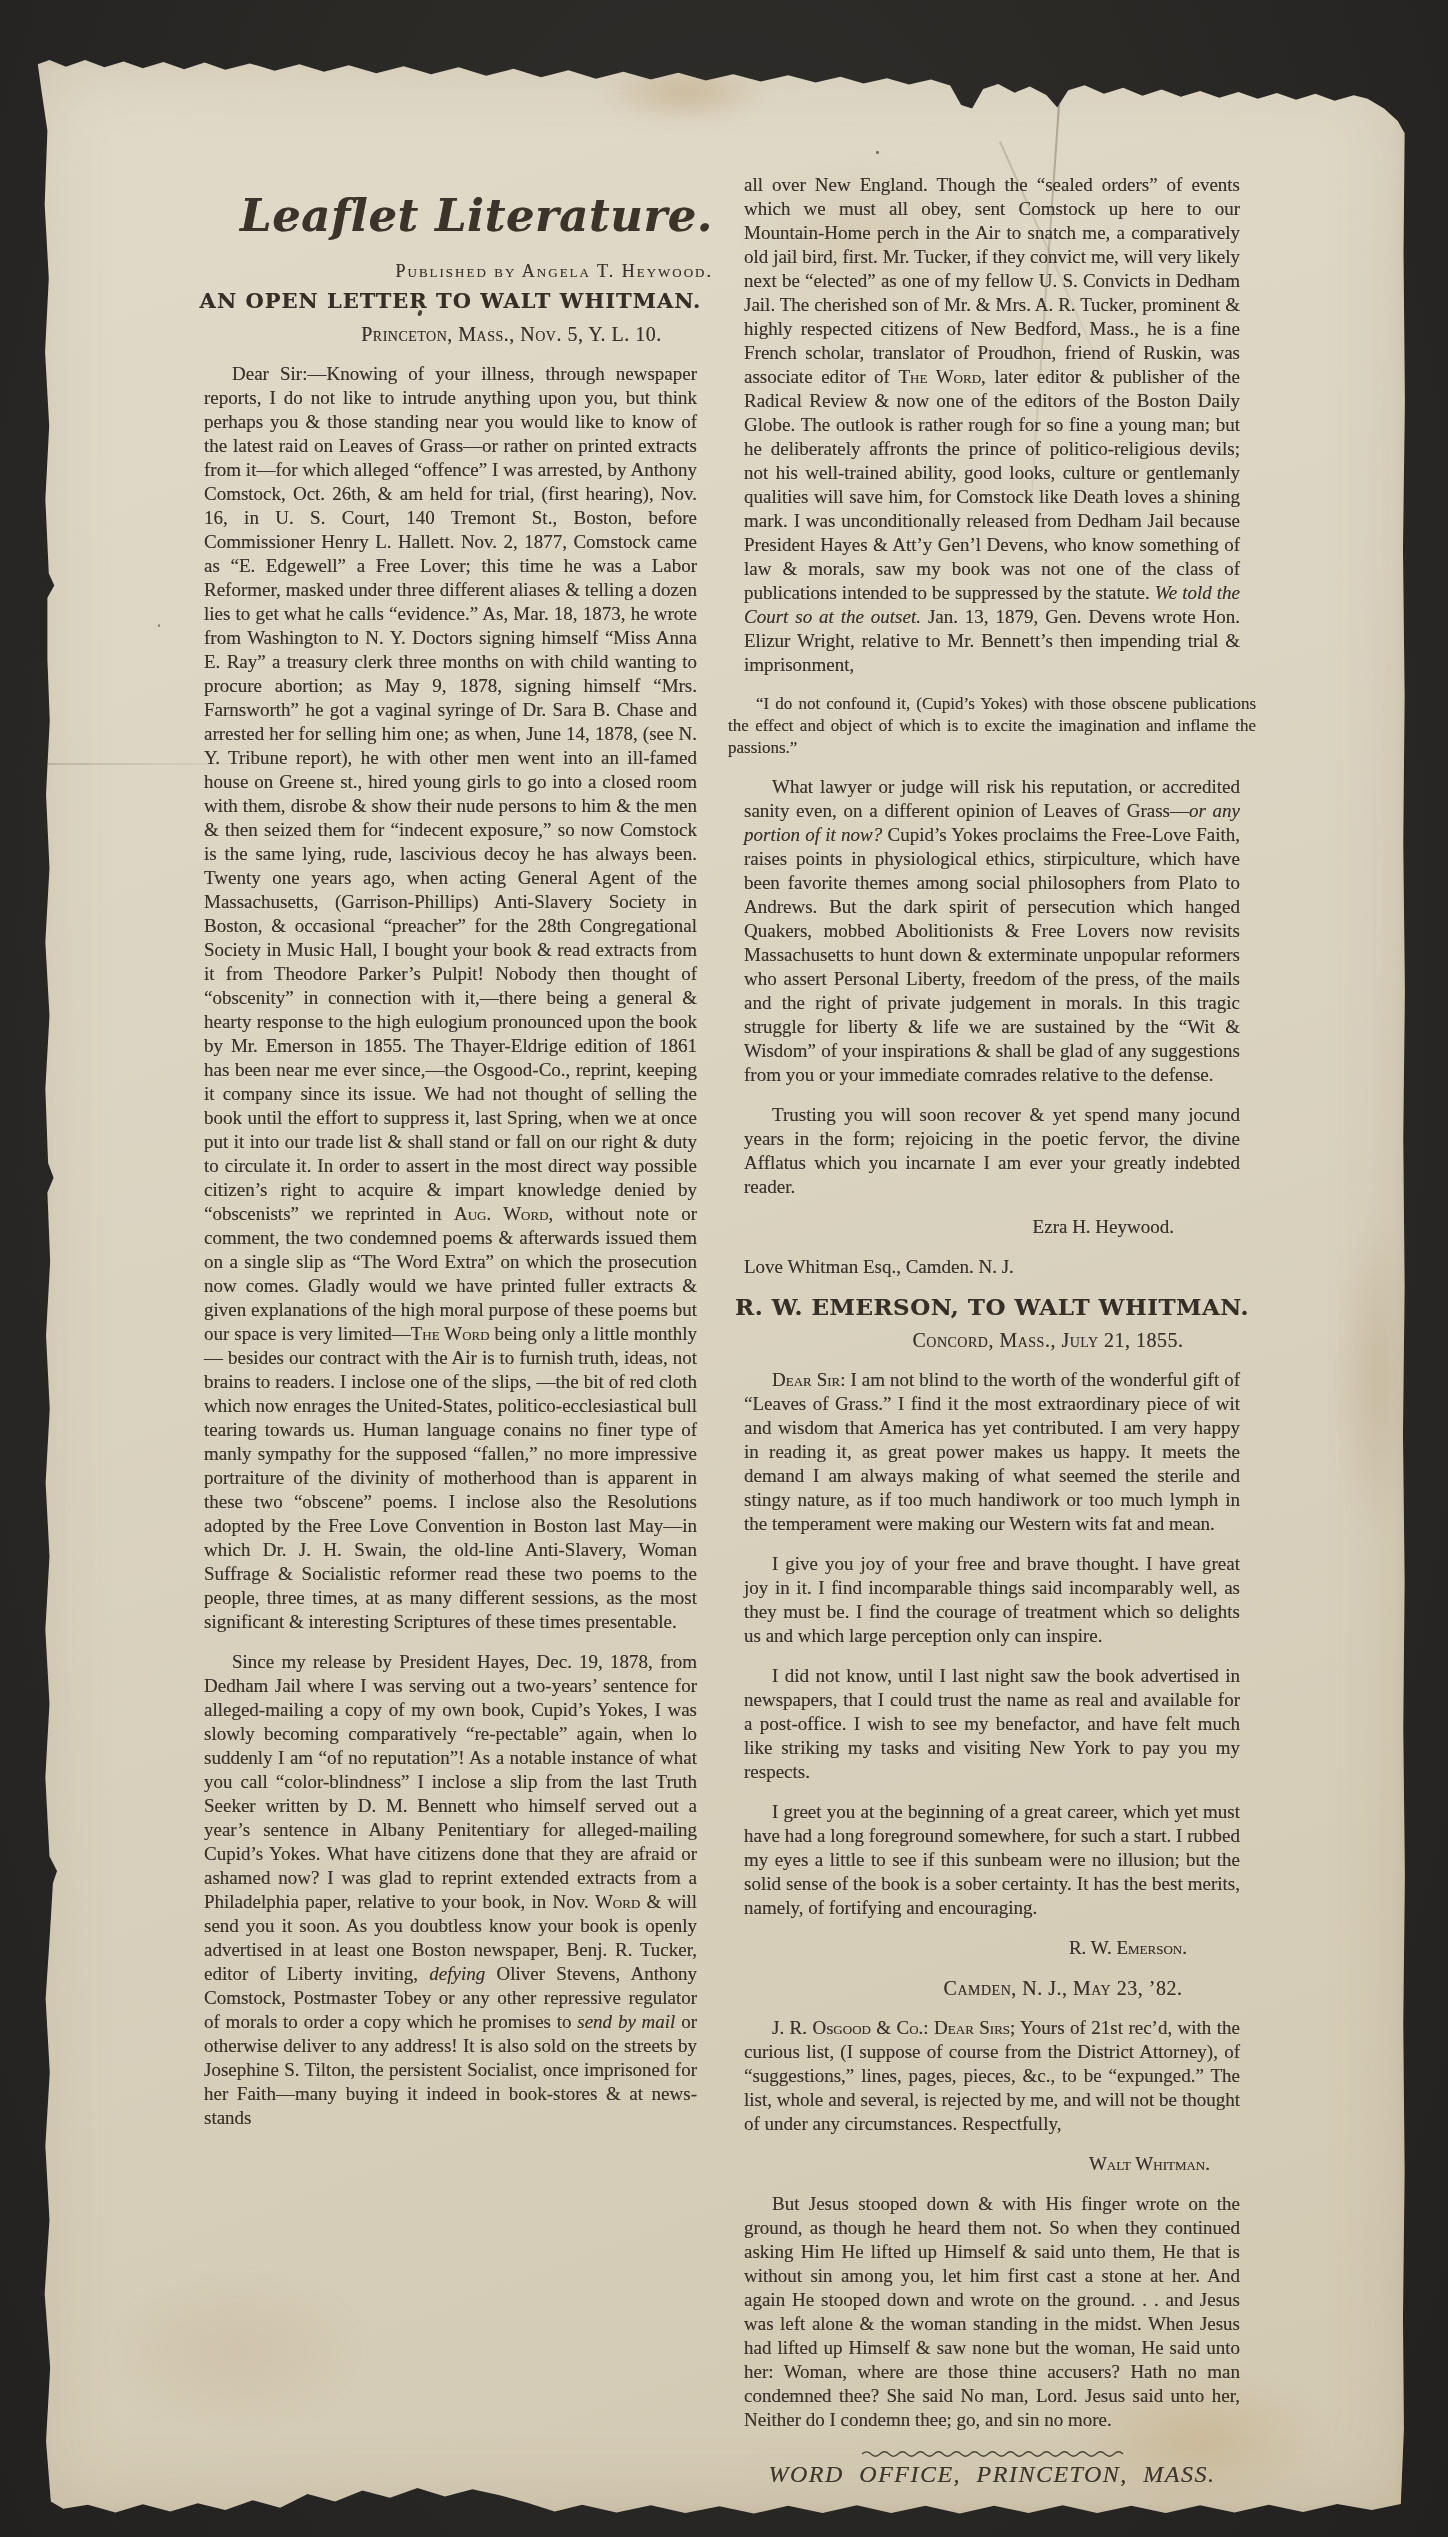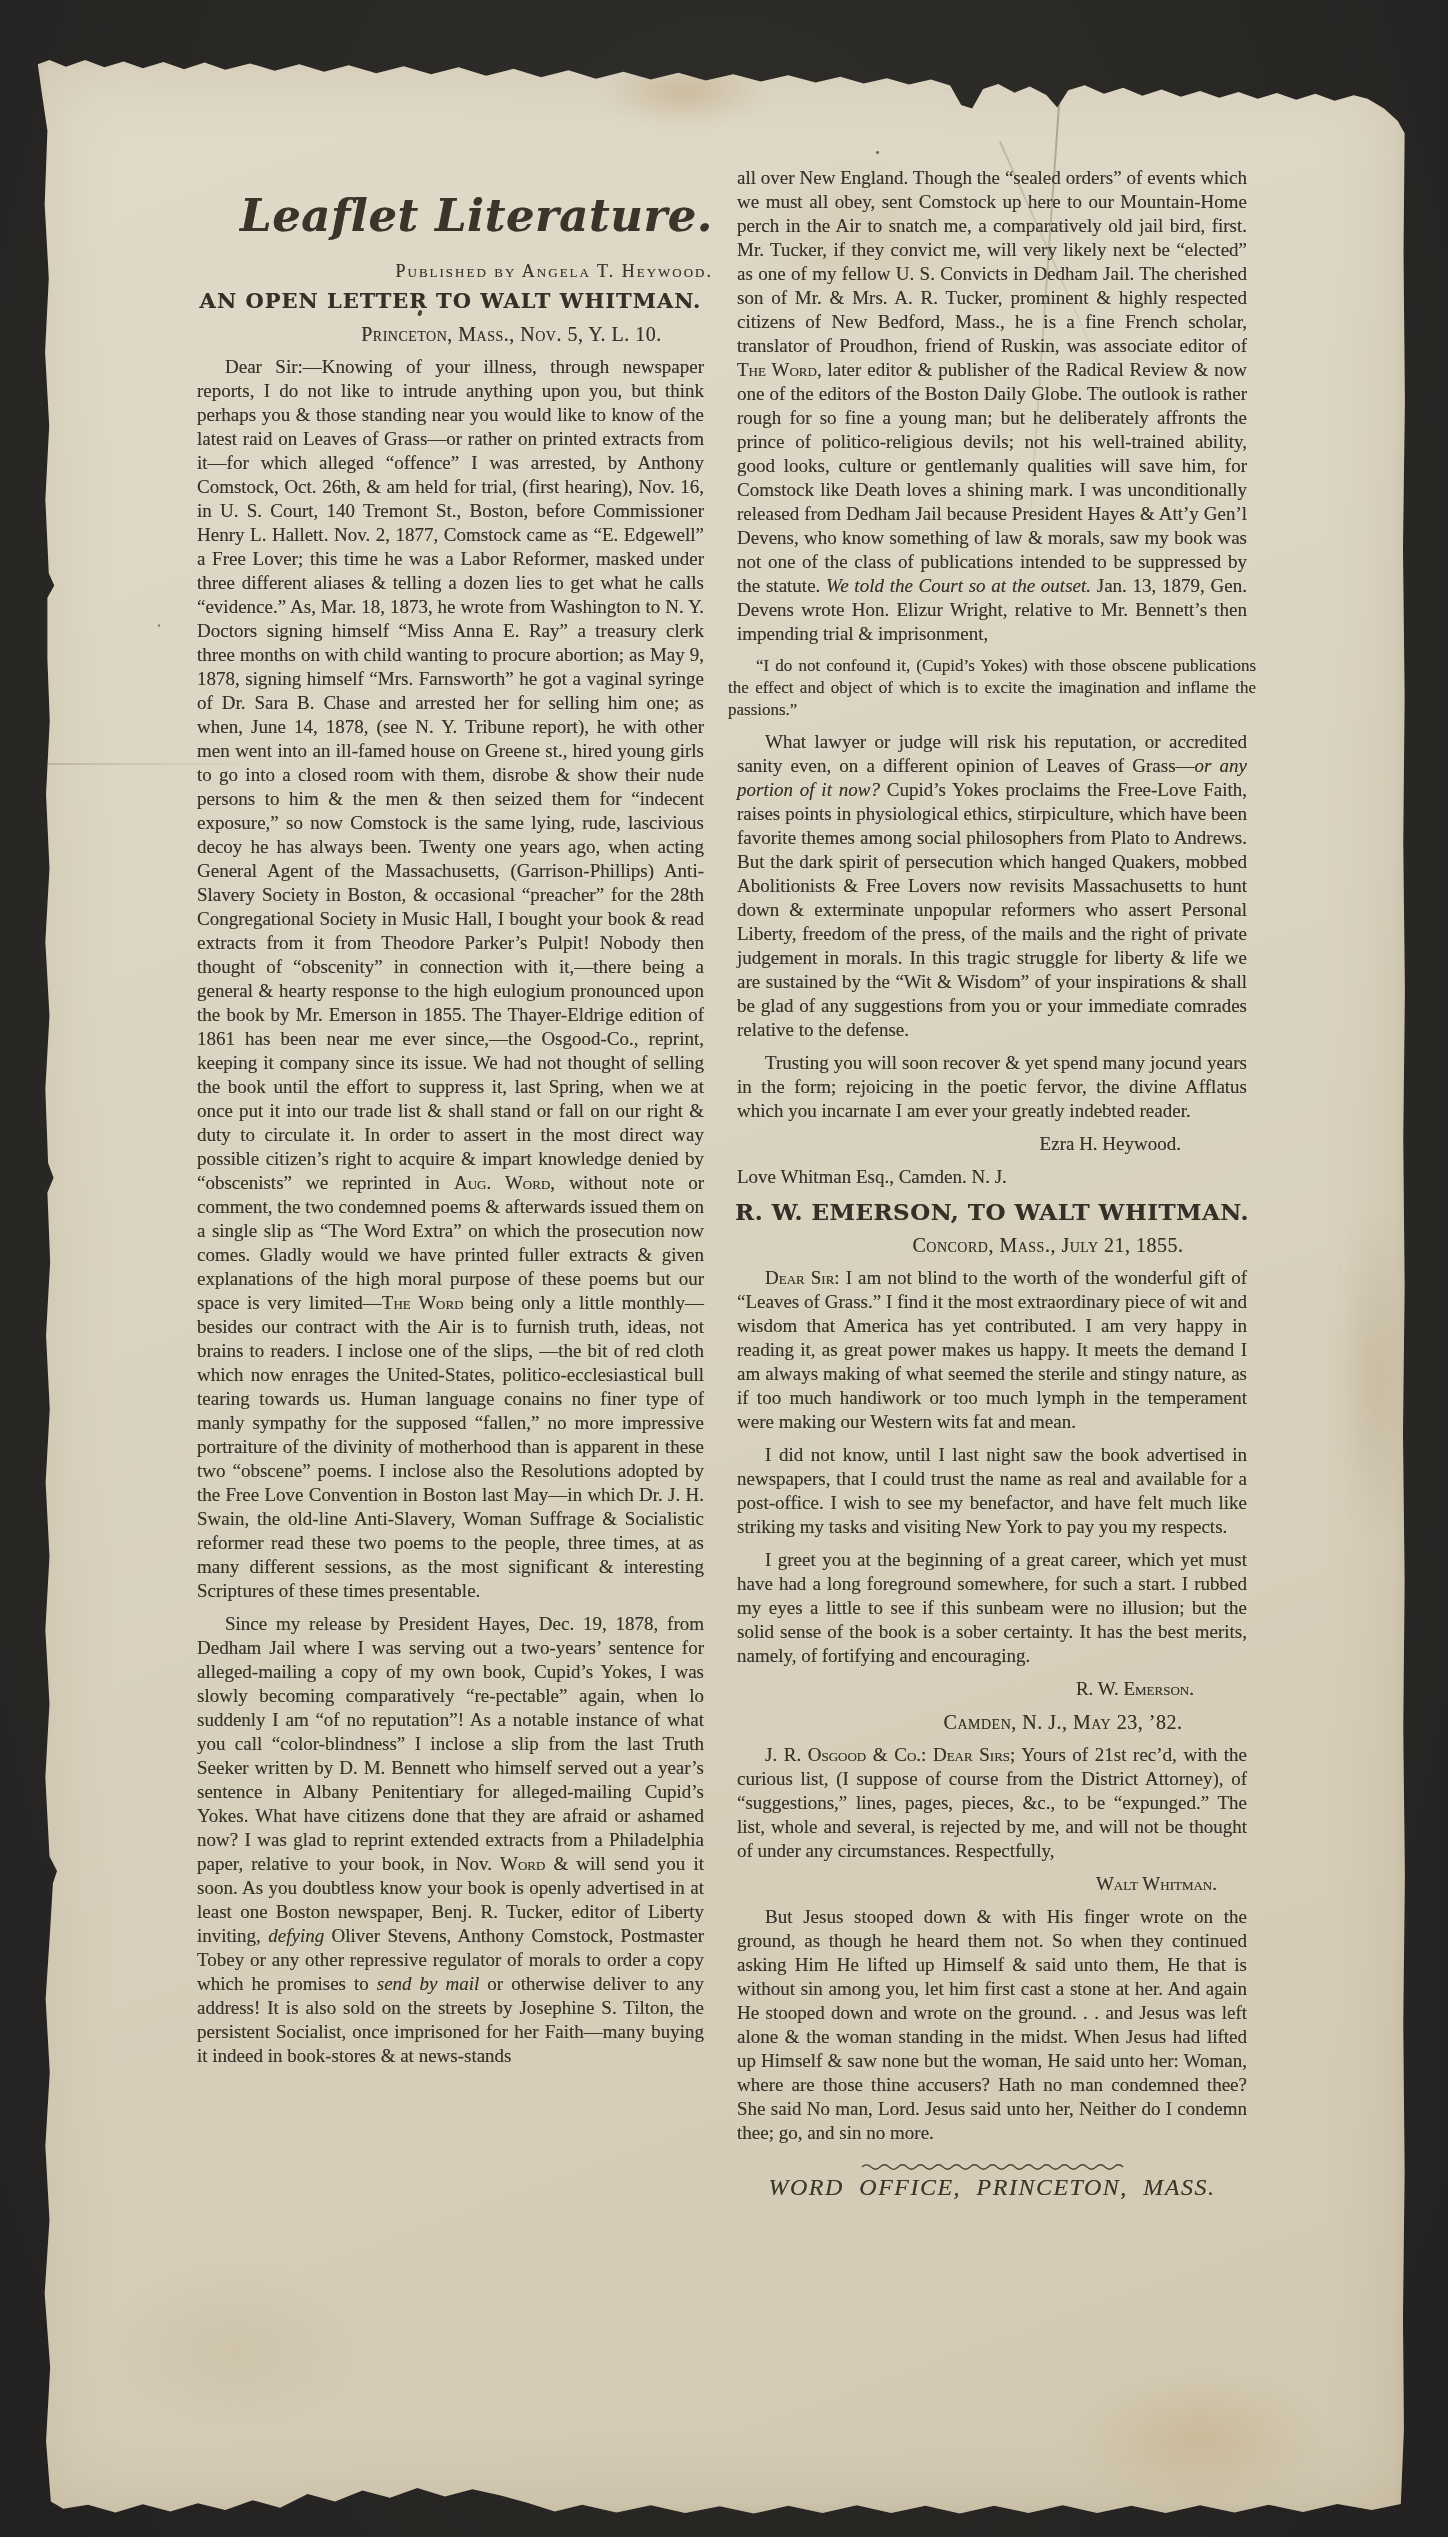--- a/index.html
+++ b/index.html
@@ -49,21 +49,21 @@
   .crease3{left:3px;top:706px;width:223px;height:1.5px;background:linear-gradient(to right,rgba(90,80,60,.22),rgba(90,80,60,0));}
   .speck{position:absolute;background:#4a4438;border-radius:50%;}
   .speck1{left:385px;top:253px;width:3.6px;height:5.6px;transform:rotate(20deg);}
   .speck2{left:843px;top:94px;width:2.5px;height:2.5px;opacity:.7;}
   .speck3{left:125px;top:567px;width:2px;height:3px;opacity:.6;}
 
   .col{position:absolute;color:#38322a;font-size:19px;line-height:24px;text-align:justify;
        text-shadow:0 0 0.6px rgba(56,50,40,.5);}
   .col-left{left:155px;top:133px;width:525px;}
   .col-right{left:695px;top:100px;width:528px;}
-  p{margin:9px;text-indent:28px;}
+  p{margin:16px;text-indent:28px;}
   p.noindent{text-indent:0;}
   .masthead{font-family:"DejaVu Serif",serif;font-style:italic;font-weight:bold;font-size:45px;
             line-height:1.15;text-align:right;color:#3a342b;letter-spacing:0.5px;}
   .publine{font-variant:small-caps;font-size:18px;letter-spacing:2px;text-align:right;margin-top:17px;color:#3a342b;}
   .letterhead{font-family:"DejaVu Serif",serif;font-weight:bold;font-size:21px;letter-spacing:1px;
               text-align:center;margin-top:6px;color:#352f27;}
   .dateline{font-variant:small-caps;font-size:20px;letter-spacing:0.5px;text-align:center;margin:9px 0 3px 0;}
   .dateline.dl-right{padding-left:122px;}
   .sc{font-variant:small-caps;}
   .quote{font-size:17px;line-height:22px;margin:4px 0;}
@@ -108,20 +108,21 @@
     <p class="noindent">all over New England.  Though the “sealed orders” of events which we must all obey, sent Comstock up here to our Mountain-Home perch in the Air to snatch me, a comparatively old jail bird, first.  Mr. Tucker, if they convict me, will very likely next be “elected” as one of my fellow U. S. Convicts in Dedham Jail.  The cherished son of Mr. &amp; Mrs. A. R. Tucker, prominent &amp; highly respected citizens of New Bedford, Mass., he is a fine French scholar, translator of Proudhon, friend of Ruskin, was associate editor of <span class="sc">The Word</span>, later editor &amp; publisher of the Radical Review &amp; now one of the editors of the Boston Daily Globe.  The outlook is rather rough for so fine a young man; but he deliberately affronts the prince of politico-religious devils;  not his well-trained ability, good looks, culture or gentlemanly qualities will save him, for Comstock like Death  loves a shining  mark.  I was unconditionally released from Dedham Jail because President Hayes &amp; Att’y Gen’l Devens, who know something of law &amp; morals, saw my book was not one of the class of publications intended to be suppressed by the statute.  <i>We told the Court so at the outset.</i>  Jan. 13, 1879, Gen. Devens wrote Hon. Elizur Wright, relative to Mr. Bennett’s then impending trial &amp; imprisonment,</p>
     <p class="quote">“I do not confound it, (Cupid’s Yokes) with those obscene publications the effect and object of which is to excite the imagination and inflame the passions.”</p>
     <p>What lawyer or judge will risk his reputation, or accredited sanity even, on a different  opinion of Leaves of Grass—<i>or any portion of it now?</i> Cupid’s Yokes proclaims the Free-Love Faith, raises points in physiological ethics, stirpiculture, which have been favorite themes among social philosophers from Plato to Andrews.   But the dark spirit of persecution which hanged Quakers, mobbed Abolitionists &amp; Free Lovers now revisits Massachusetts to hunt down &amp; exterminate unpopular reformers who assert Personal Liberty, freedom of the press, of the mails and the right of private judgement in morals.  In this tragic struggle for liberty &amp; life we are sustained by the “Wit &amp; Wisdom” of your inspirations &amp; shall be glad of any suggestions from you or your immediate comrades relative to the defense.</p>
     <p>Trusting you will soon recover &amp;  yet spend many  jocund years in the form; rejoicing in the poetic fervor, the divine Afflatus which you incarnate I am ever your greatly indebted reader.</p>
     <p class="sig sig-heywood">Ezra H. Heywood.</p>
     <p class="noindent">Love Whitman Esq., Camden. N. J.</p>
 
     <div class="section-head">R. W. EMERSON, TO WALT WHITMAN.</div>
     <div class="dateline dl-concord">Concord, Mass., July 21, 1855.</div>
     <p><span class="sc">Dear Sir:</span> I am not blind to the worth of the wonderful gift of “Leaves of Grass.”  I find it the most extraordinary piece of wit and wisdom that America has yet contributed.  I am very happy in reading it, as great power makes us happy.  It meets the demand I am always making of what seemed the sterile and stingy nature, as if too much handiwork or too much lymph in the temperament were making our Western wits fat and mean.</p>
+    <p>I give you joy of your free and brave thought.  I have great joy in it.  I find incomparable things said incomparably well, as they must be.  I find the courage of treatment which so delights us and which large perception only can inspire.</p>
     <p>I did not know, until I last night saw the book advertised in newspapers, that I could trust the name as real and available for a post-office.  I wish to see my benefactor, and have felt much like striking my tasks and visiting New York to pay you my respects.</p>
     <p>I greet you at the beginning of a great career, which yet must have had a long foreground somewhere, for such a start.  I rubbed my eyes a little to see if this sunbeam were no illusion; but the solid sense of the book is a sober certainty.  It has the best merits, namely, of fortifying and encouraging.</p>
     <p class="sig sig-emerson">R. W. Emerson.</p>
 
     <div class="dateline dl-camden">Camden, N. J., May 23, ’82.</div>
     <p><span class="sc">J. R. Osgood &amp; Co.:</span>  <span class="sc">Dear Sirs;</span>  Yours of 21st rec’d, with the curious list, (I suppose of course from the District Attorney), of “suggestions,” lines, pages, pieces, &amp;c., to be “expunged.”  The list, whole and several, is rejected by me, and will not be thought of under any circumstances.  Respectfully,</p>
     <p class="sig sig-whitman">Walt Whitman.</p>
 
     <p>But Jesus stooped down &amp; with His finger wrote on the ground, as though he heard them not.  So when they continued asking Him He lifted up Himself &amp; said unto them, He that is without  sin  among you, let him first cast a stone at her.   And again He stooped down and wrote on the ground.  .  .   and Jesus was left alone &amp; the  woman  standing  in  the midst.  When Jesus had lifted up Himself &amp; saw none but the  woman,  He said  unto her:  Woman, where are those thine accusers?  Hath no man condemned thee?  She said No man, Lord.  Jesus said unto her, Neither do I condemn thee;  go, and sin no more.</p>
 

